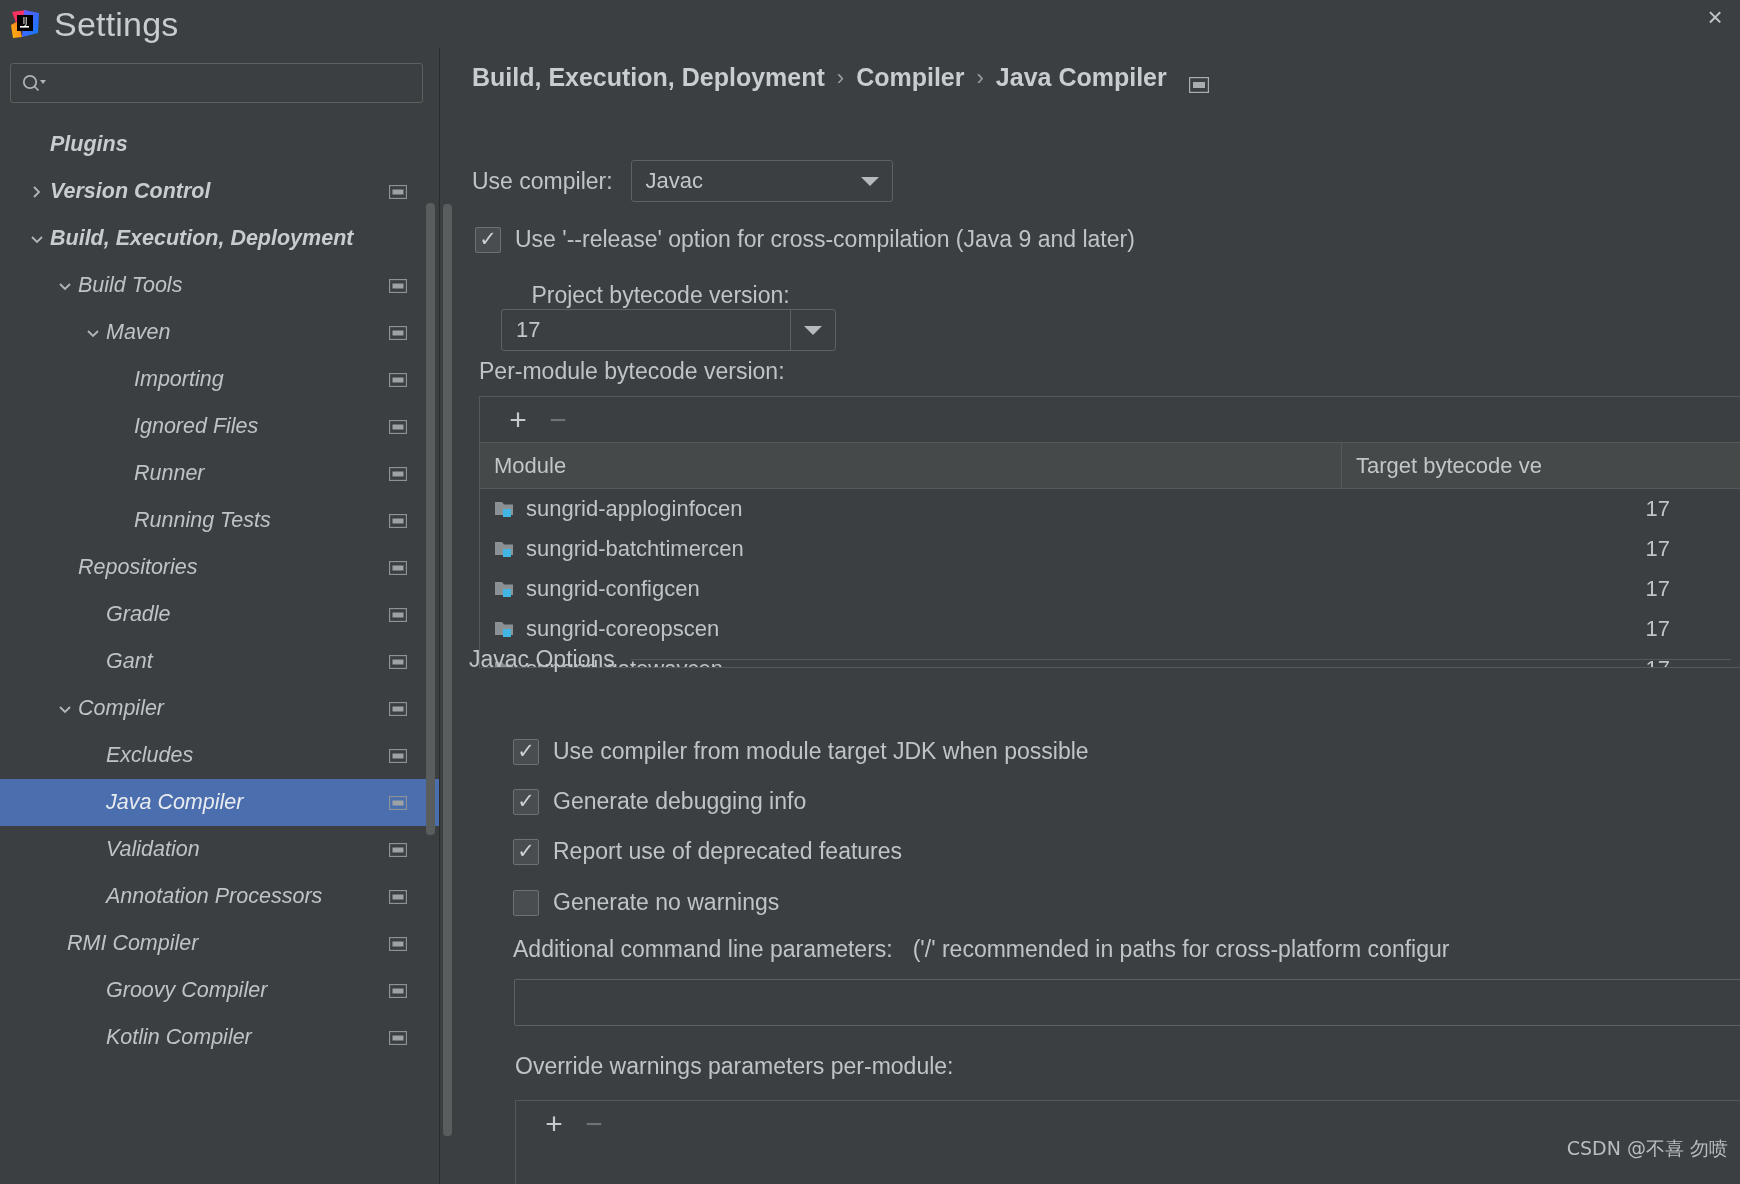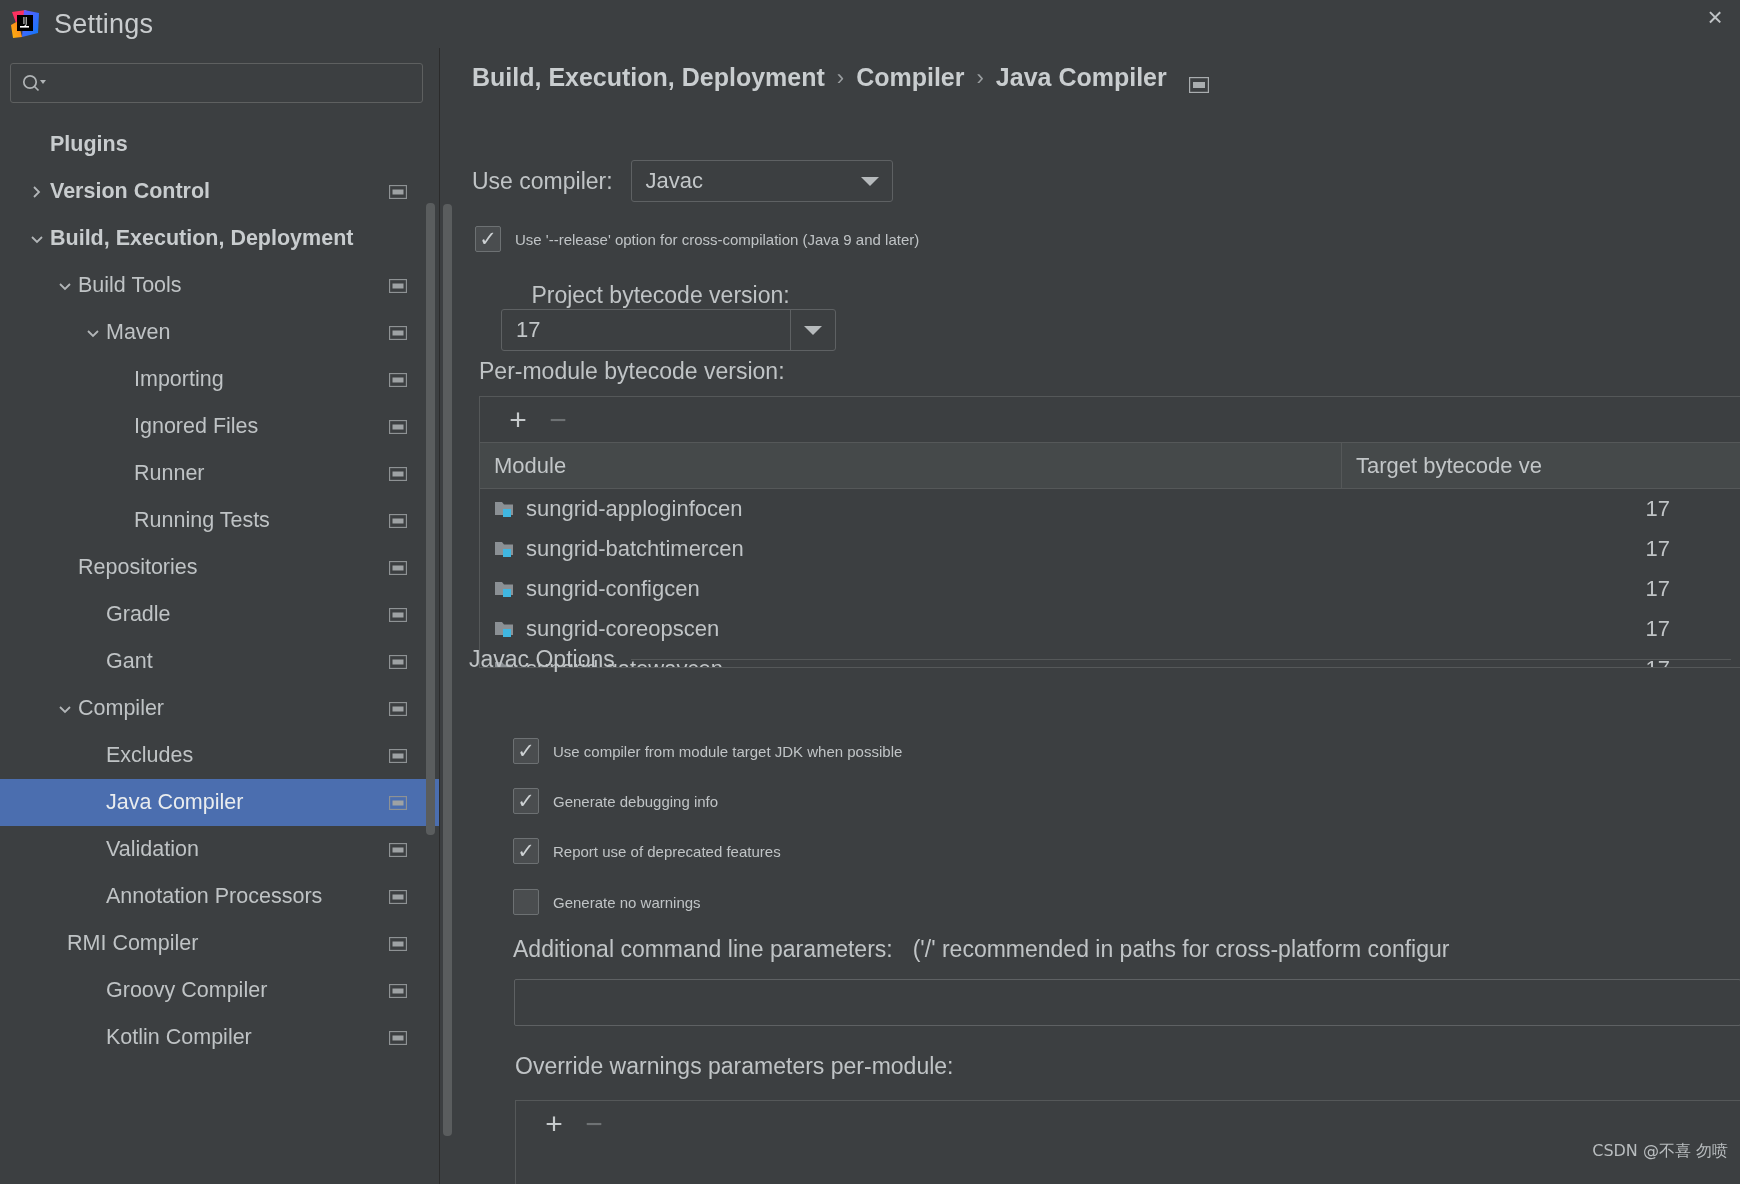--- a/index.html
+++ b/index.html
@@ -36,21 +36,21 @@
     box-sizing: border-box;
   }
   .ij-logo {
     width: 30px; height: 30px;
     position: relative;
     flex: 0 0 auto;
     border-radius: 3px;
     overflow: hidden;
   }
   .title-text {
-    font-size: 27px;
+    font-size: 34px;
     color: #c9ccce;
     margin-left: 14px;
     letter-spacing: 0.2px;
   }
   .win-close {
     position: absolute;
     right: 10px;
     top: 4px;
     width: 30px; height: 30px;
     color: #c0c4c6;
@@ -97,20 +97,21 @@
     position: relative;
   }
   .tree-item {
     height: 47px;
     display: flex;
     align-items: center;
     position: relative;
     cursor: default;
     padding-right: 30px;
     box-sizing: border-box;
+    font-style: italic;
   }
   .tree-item.selected { background: #4b6eaf; }
   .tree-item .chev {
     width: 26px;
     flex: 0 0 auto;
     display: flex;
     align-items: center;
     justify-content: center;
     color: #a7abad;
   }
@@ -219,21 +220,21 @@
     flex: 0 0 auto;
     cursor: default;
   }
   .cb.off { background: #4a4d4f; }
   .cb .tick {
     color: #cdd1d3;
     font-size: 21px;
     line-height: 21px;
     font-family: "DejaVu Sans", sans-serif;
   }
-  .cb-label { margin-left: 14px; font-size: 15px; color: #c0c4c6; white-space: nowrap; }
+  .cb-label { margin-left: 14px; font-size: 23px; color: #c0c4c6; white-space: nowrap; }
 
   
   .table-box {
     position: absolute;
     left: 478px; top: 348px;
     width: 1262px;
     height: 272px;
     border: 1px solid #555859;
     box-sizing: border-box;
     background: #3c3f41;
@@ -353,21 +354,21 @@
     border-bottom: none;
     box-sizing: border-box;
     background: #3c3f41;
     overflow: hidden;
   }
 
   .watermark {
     position: absolute;
     right: 12px;
     bottom: 22px;
-    font-size: 16px;
+    font-size: 19px;
     color: #b9bdbf;
     font-family: "DejaVu Sans", sans-serif;
     white-space: nowrap;
   }
   .main-sb {
     position: absolute;
     left: 2px;
     top: 156px;
     width: 9px;
     height: 932px;

